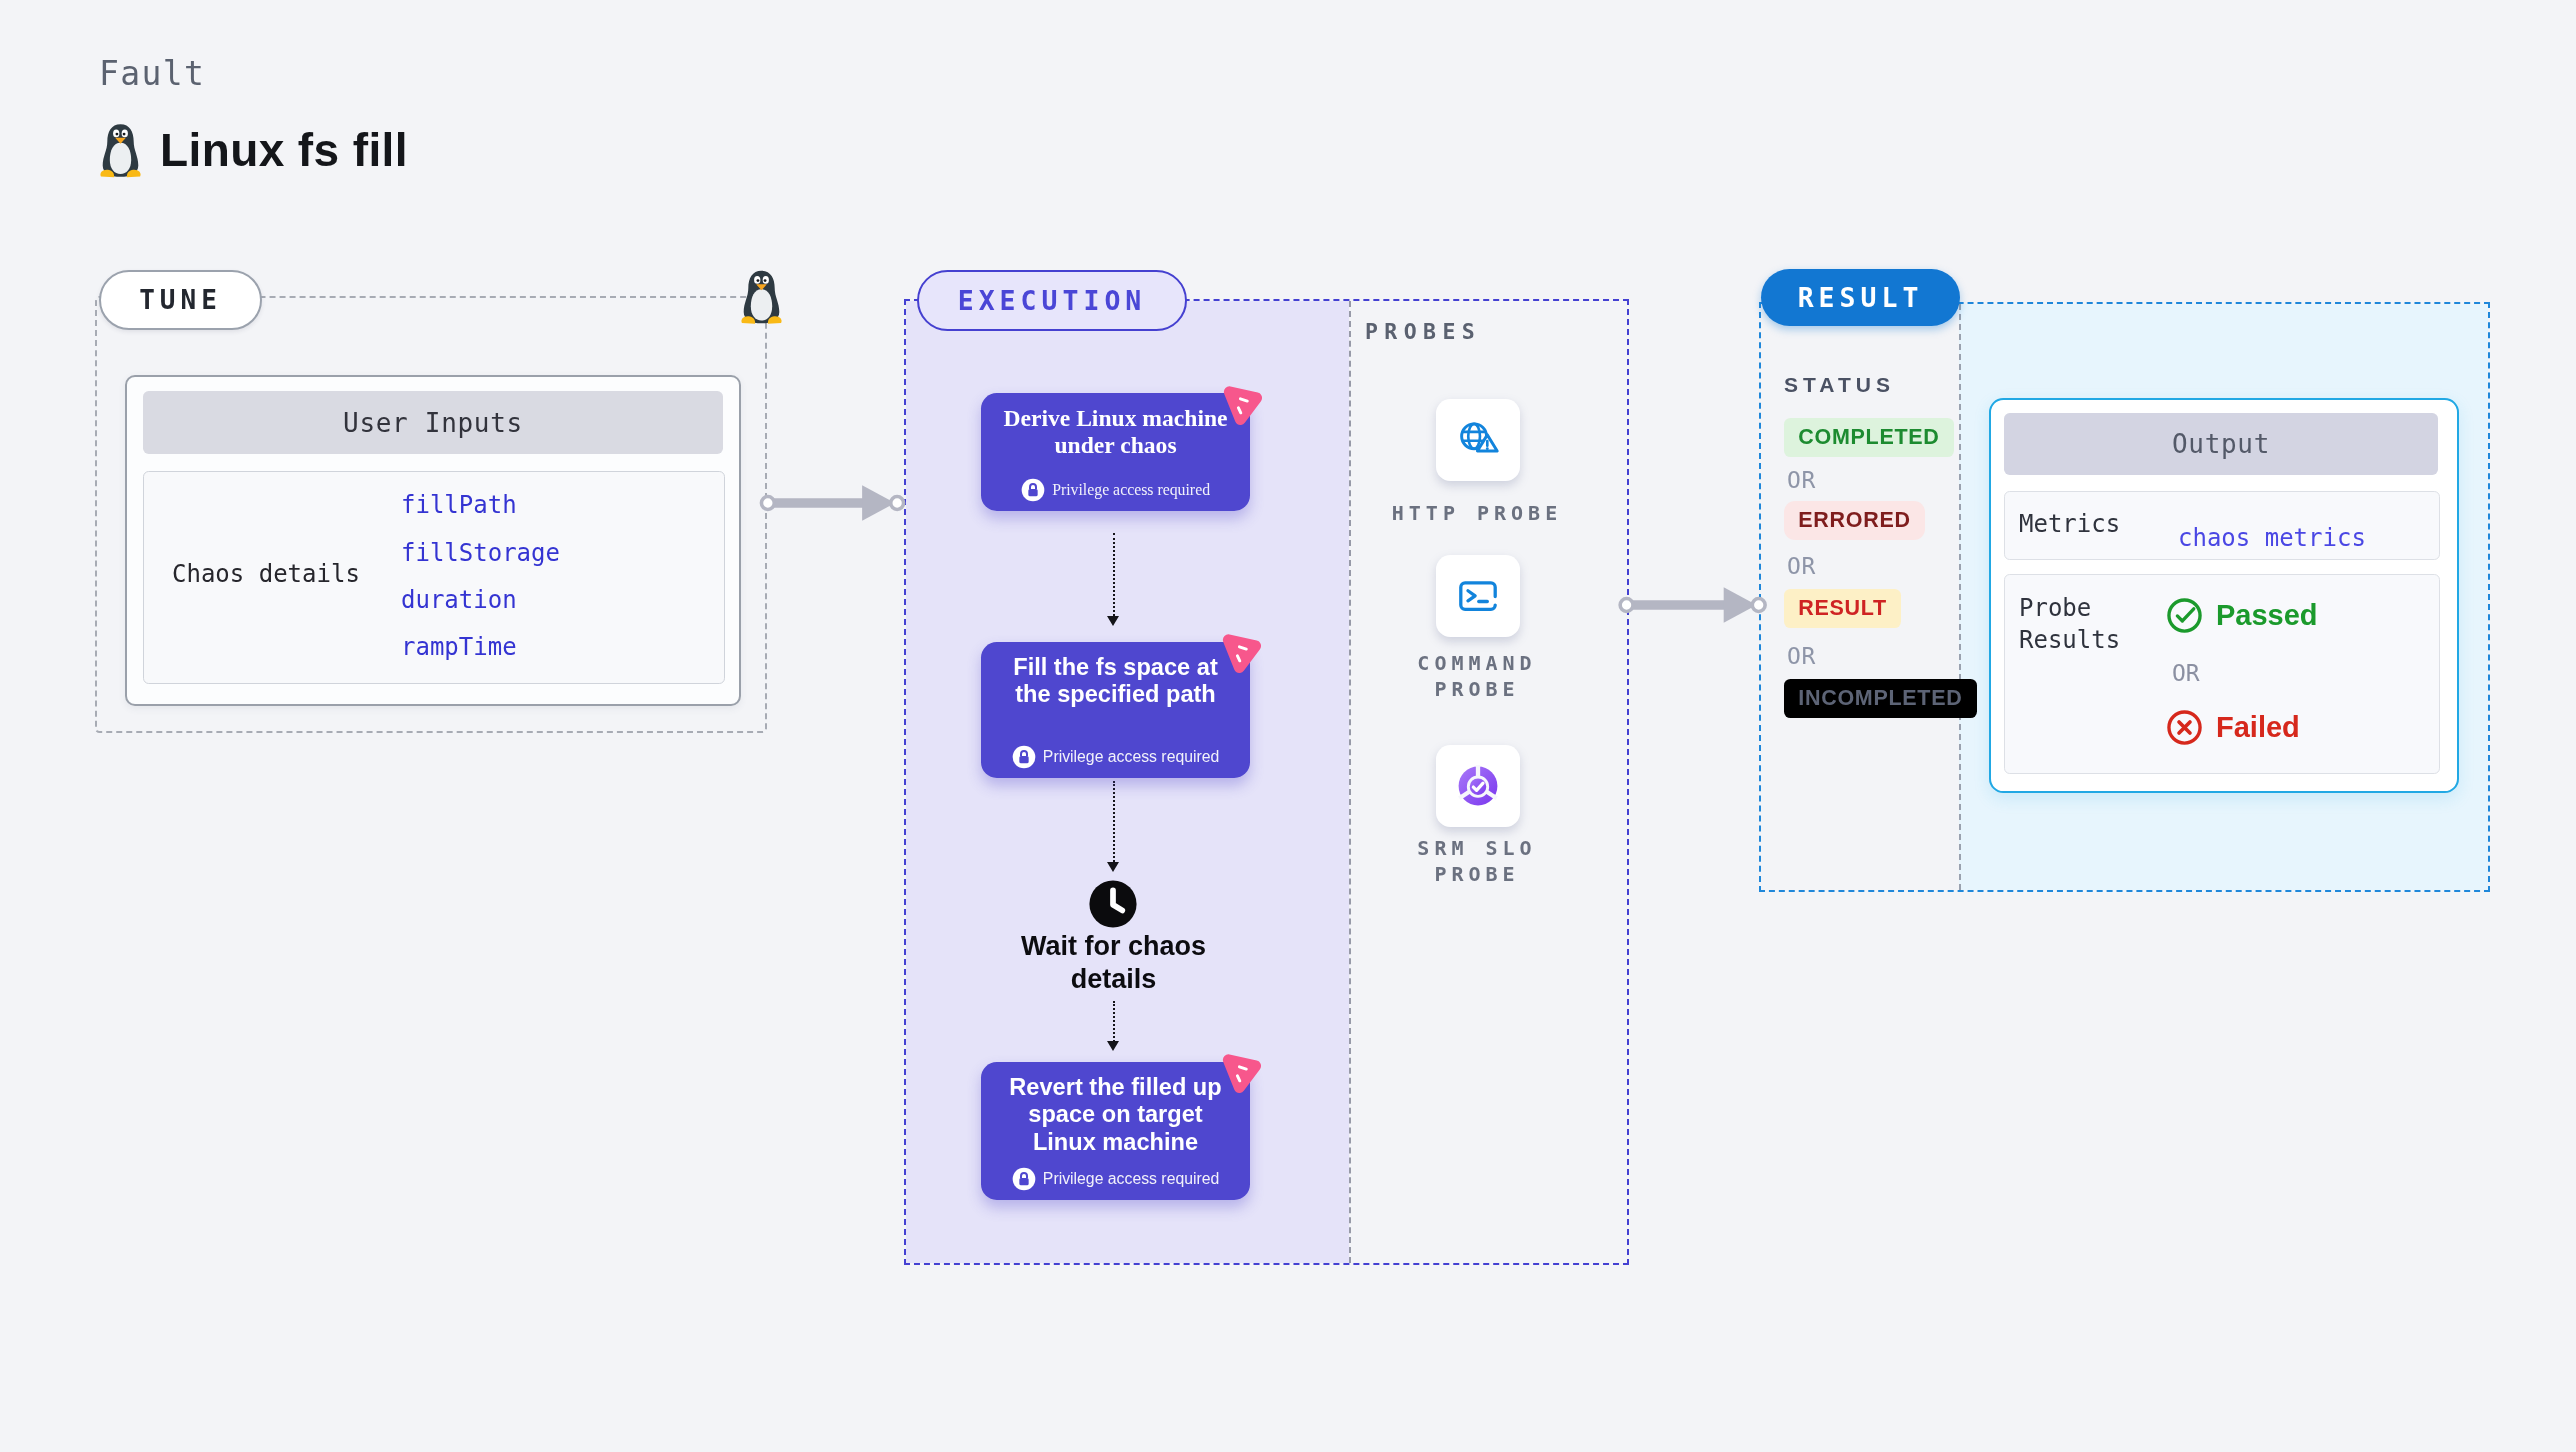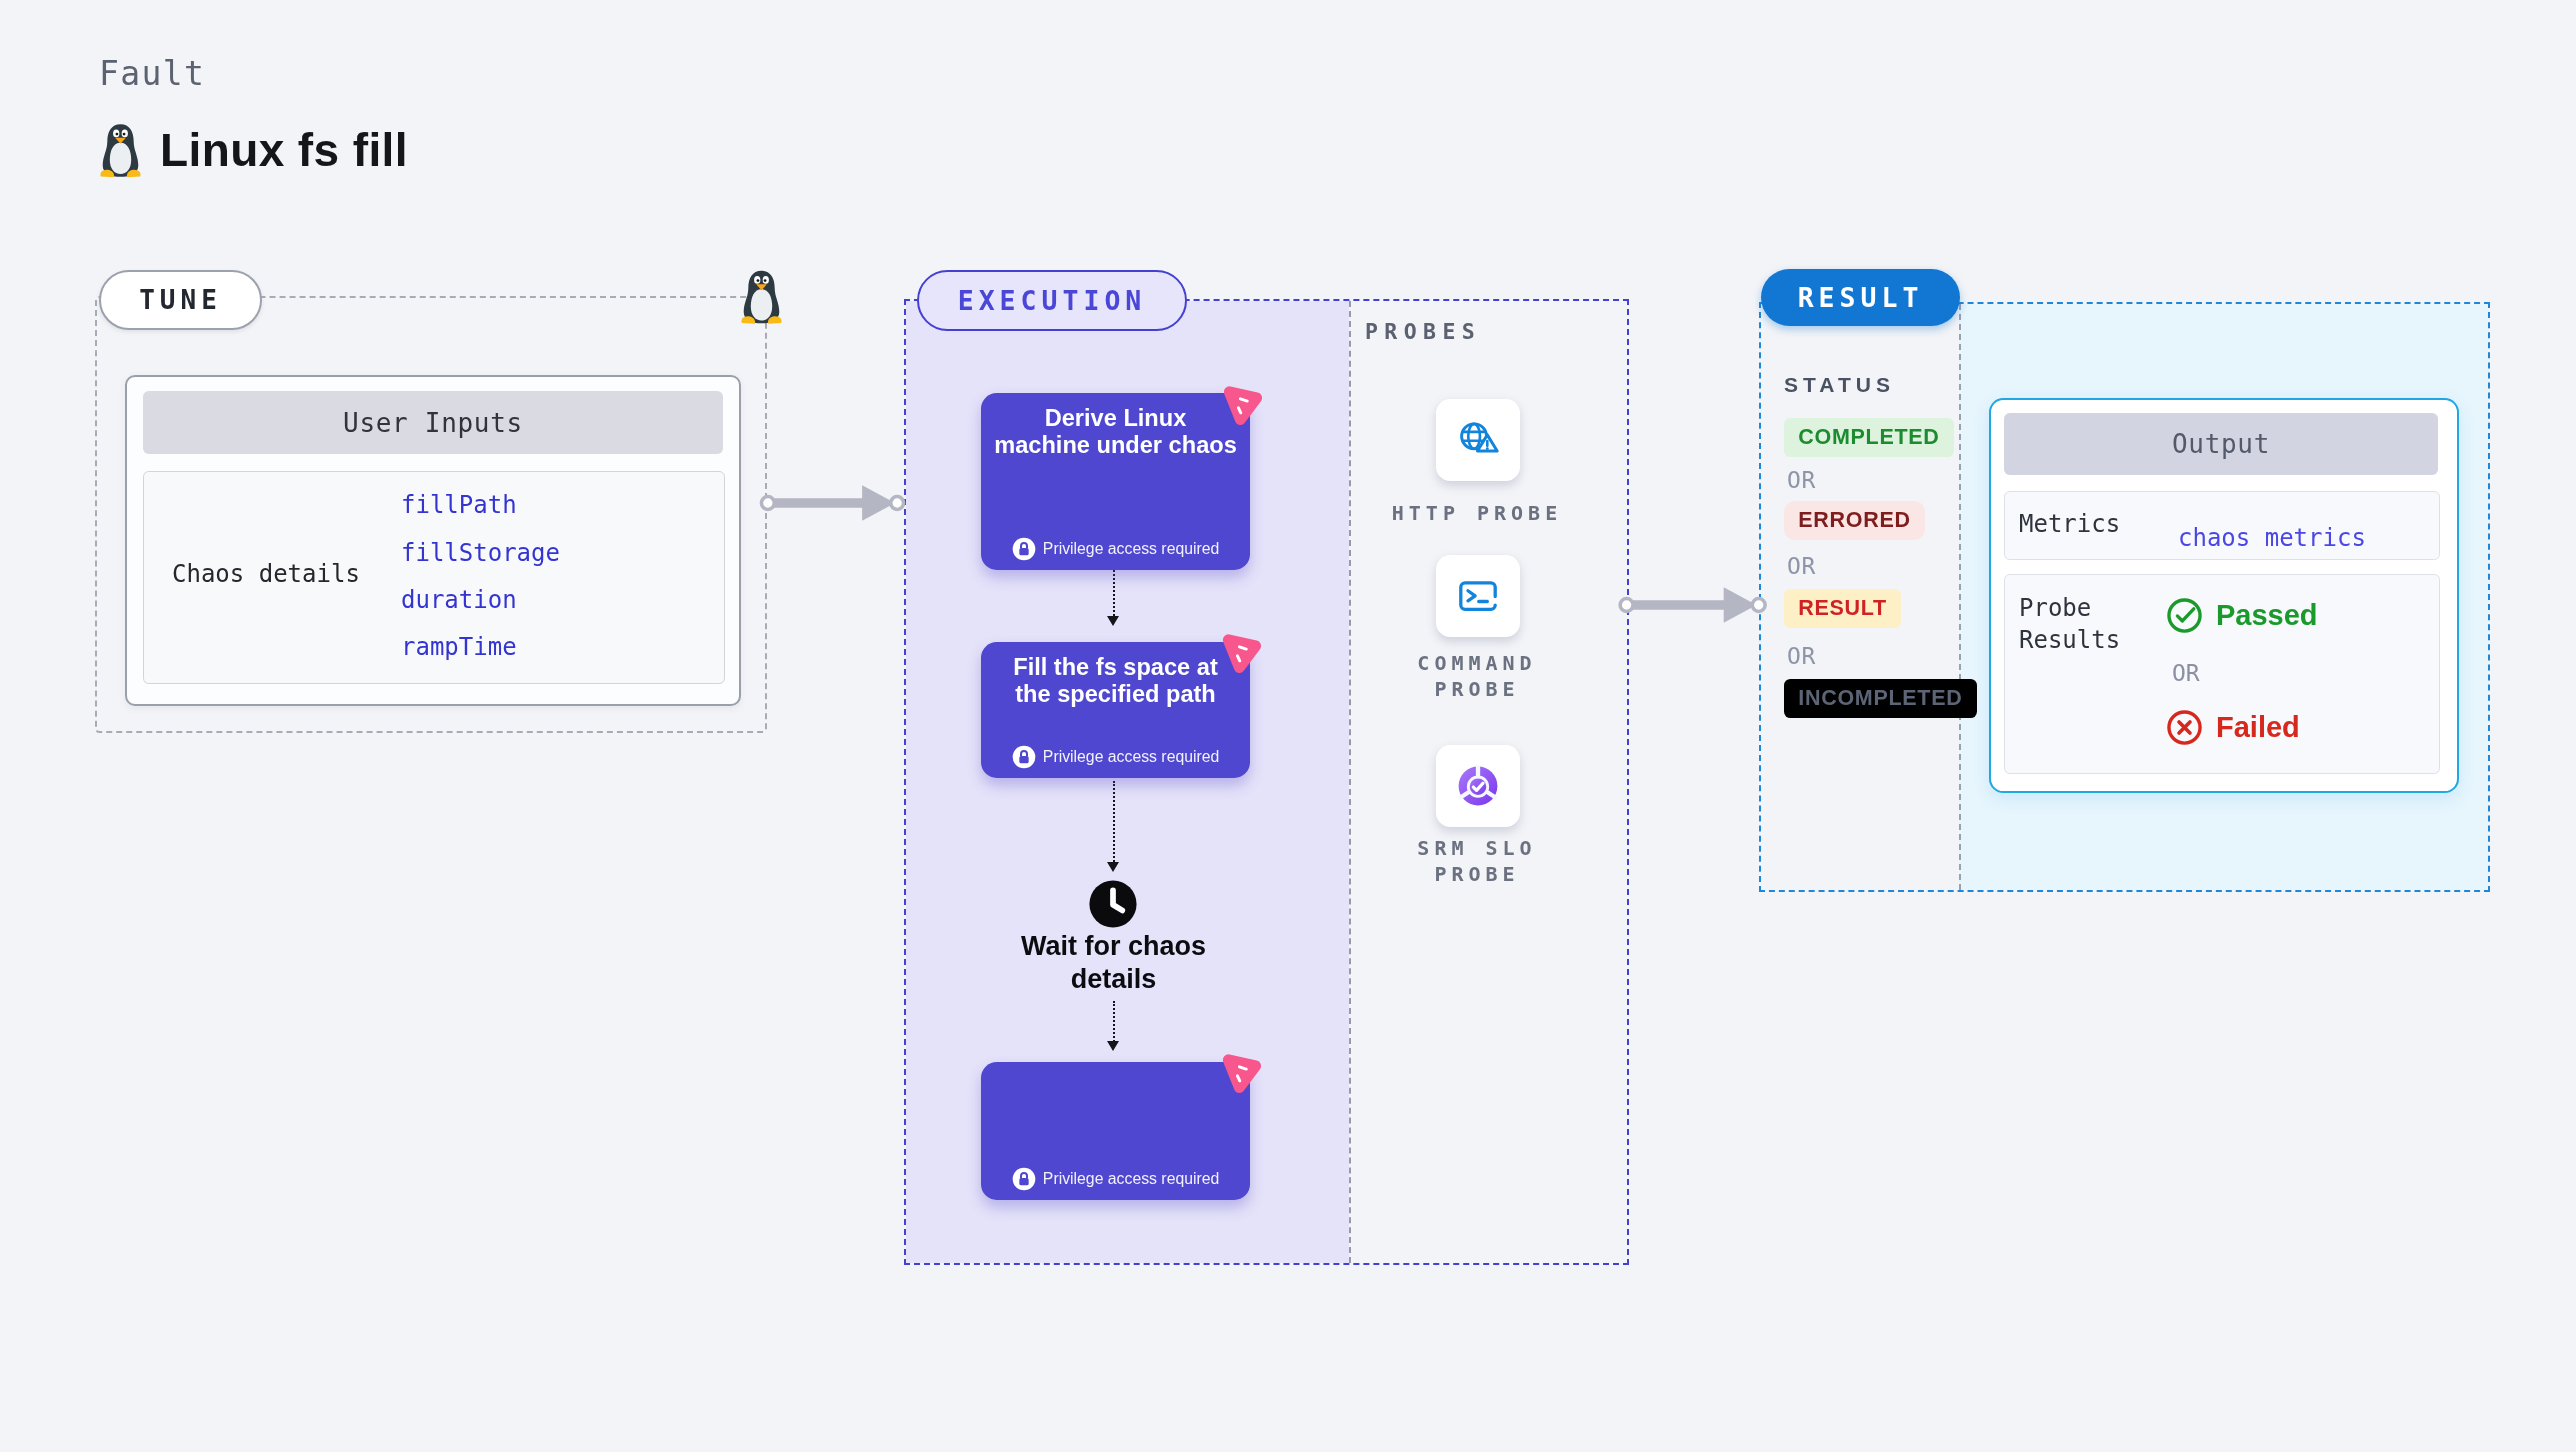--- a/index.html
+++ b/index.html
@@ -42,21 +42,21 @@
   .v0{top:491px;} .v1{top:539px;} .v2{top:586px;} .v3{top:633px;}
 
   
   .exec-box{left:904px;top:299px;width:721px;height:962px;border:2.1px dashed #4440d2;}
   .exec-fill{position:absolute;left:0;top:0;bottom:0;width:443px;background:#e5e3f9;}
   .exec-sep{position:absolute;left:443px;top:0;bottom:0;width:0;border-left:2.1px dashed #979aa8;}
   .probes-label{left:1365px;top:319px;font-size:21.5px;font-weight:bold;color:#5a6170;letter-spacing:6.4px;}
 
   .step-card{left:981px;width:269px;background:#4f47cf;border-radius:15.8px;color:#fff;
              box-shadow:0 7.2px 14.3px rgba(79,70,203,.30);z-index:3;}
-  .sc1{top:393px;height:177px;} .sc2{top:642px;height:136px;} .sc3{top:1062px;height:138px;}
+  .sc1{top:393px;height:118px;font-family:Liberation Serif, serif;} .sc2{top:642px;height:136px;} .sc3{top:1062px;height:138px;}
   .step-title{margin:11.5px 13px 0;font-size:23.6px;font-weight:700;line-height:1.18;text-align:center;}
   .lock-row{position:absolute;bottom:9.3px;left:0;right:0;display:flex;align-items:center;justify-content:center;gap:7.2px;}
   .lock-circle{width:24px;height:24px;}
   .lock-text{font-size:15.8px;color:#f2f2fa;}
   .litmus{width:47px;height:47px;z-index:4;transform:rotate(-6deg);}
   .lt1{left:1219px;top:381px;} .lt2{left:1218px;top:629px;} .lt3{left:1218px;top:1049px;}
 
   .dotarrow{width:0;border-left:2.9px dotted #141419;z-index:2;}
   .dotarrow::after{content:'';position:absolute;bottom:-11.5px;left:-7.9px;
                    border:6.4px solid transparent;border-top:10px solid #141419;}
@@ -212,20 +212,21 @@
 
 <svg class="abs clock" viewBox="0 0 70 70">
   <circle cx="35" cy="35" r="33" fill="#0b0b0d"></circle>
   <path d="M35 16 V36 L48 44" stroke="#ffffff" stroke-width="8" stroke-linecap="round" stroke-linejoin="round" fill="none"></path>
 </svg>
 <div class="abs wait-label sans">Wait for chaos details</div>
 
 <div class="abs dotarrow da3"></div>
 
 <div class="abs step-card sc3 sans">
+  <div class="step-title">Revert the filled up space on target Linux machine</div>
   <div class="lock-row">
     <svg class="lock-circle" viewBox="0 0 36 36">
         <use href="#lockGlyph"></use>
       </svg>
     <span class="lock-text">Privilege access required</span>
   </div>
 </div>
 <svg class="abs litmus lt3" viewBox="0 0 64 64">
     <use href="#litmusLogo"></use>
   </svg>

